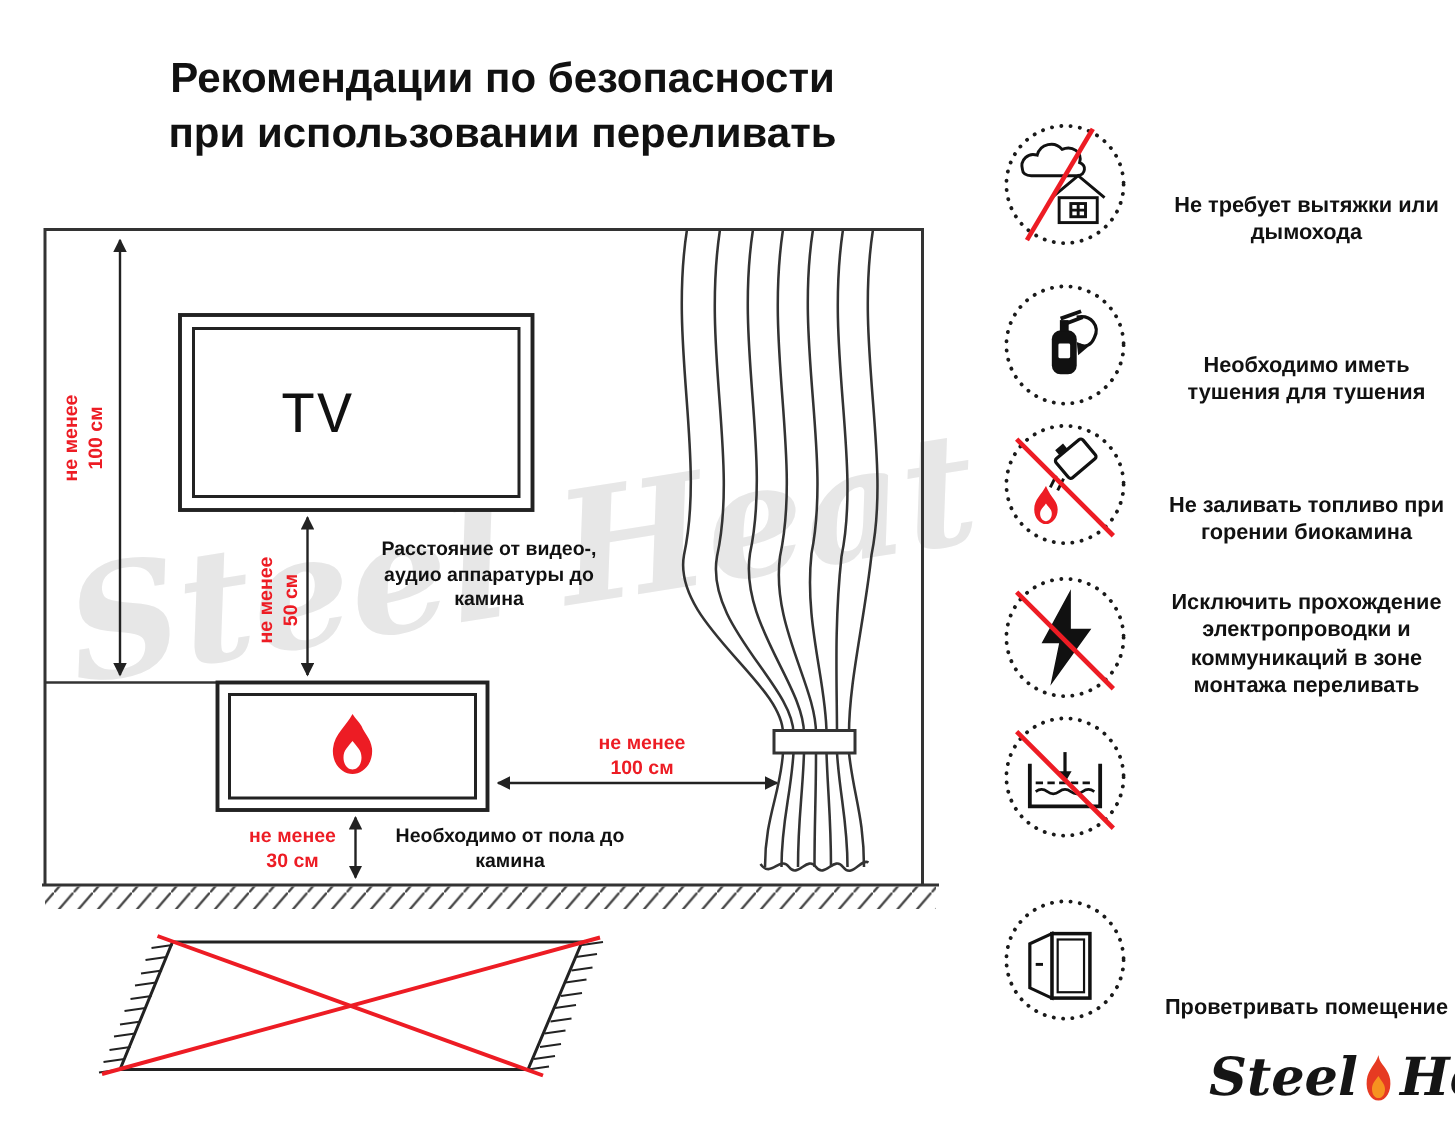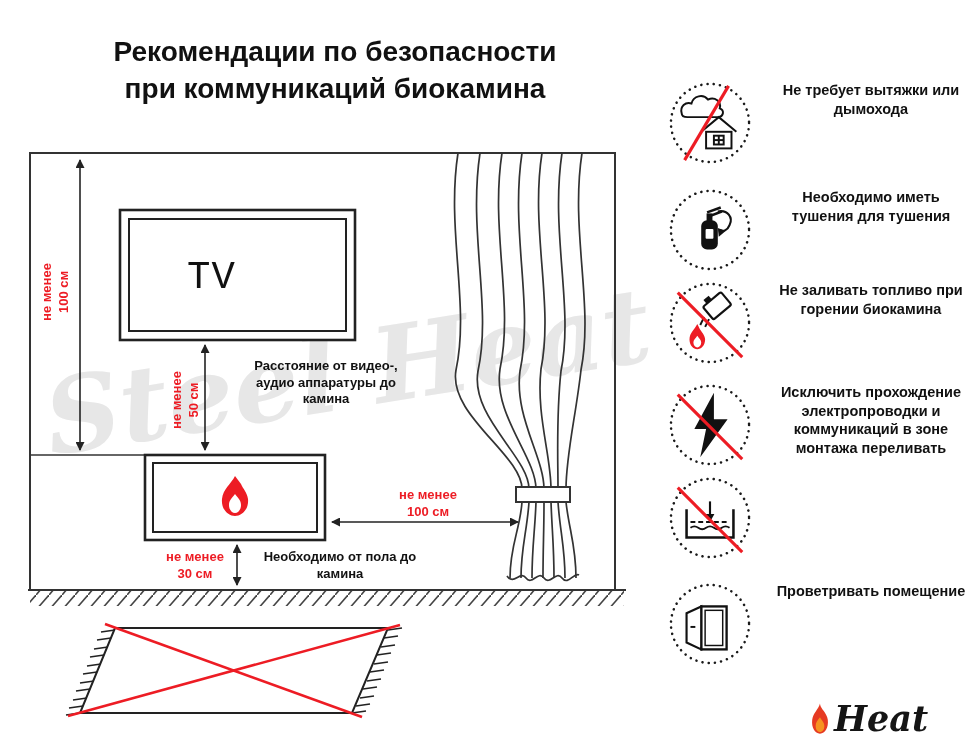--- a/index.html
+++ b/index.html
@@ -9,36 +9,36 @@
   .title{left:35px;top:34px;width:600px;text-align:center;font-size:28px;font-weight:700;
          line-height:1.32;color:#111;z-index:2;}
   .watermark{left:42px;top:310px;font-family:"DejaVu Serif",serif;font-style:italic;font-weight:700;
              font-size:104px;color:#e7e7e7;white-space:nowrap;transform:rotate(-9deg);z-index:0;}
   .diagram{left:10px;top:145px;z-index:1;}
   .lbl{font-size:13px;font-weight:700;line-height:1.28;text-align:center;z-index:3;}
   .red{color:#ed1c24;}
   .rot{transform:rotate(-90deg);}
   .tv-label{left:187px;top:256px;width:100px;text-align:left;font-family:Liberation Mono, monospace;
             font-size:39px;letter-spacing:1px;z-index:3;}
-  .rule{position:absolute;left:668px;width:302px;display:flex;align-items:flex-start;gap:20px;z-index:2;}
+  .rule{position:absolute;left:668px;width:302px;display:flex;align-items:flex-end;gap:20px;z-index:2;}
   .rule-icon{flex:0 0 84px;}
   .rule-text{flex:1;font-size:14.5px;font-weight:700;text-align:center;line-height:1.28;color:#111;}
   .logo{left:806px;top:698px;display:flex;align-items:center;font-family:"DejaVu Serif",serif;
         font-style:italic;font-weight:700;font-size:35px;color:#151515;z-index:2;}
   .logo .flame{margin:0 1px;}
   svg line, svg path, svg rect, svg polygon, svg polyline{vector-effect:none;}
 </style>
 </head>
 <body>
 
 <div class="canvas">
 
   <div class="abs title">
     <div>Рекомендации по безопасности</div>
-    <div>при коммуникаций биокамина</div>
+    <div>при использовании переливать</div>
   </div>
 
   <div class="abs watermark">Steel Heat</div>
 
   <svg class="abs diagram" width="625" height="600" viewBox="0 0 625 600">
     <defs>
       <marker id="ah" viewBox="0 0 9 9" refX="8" refY="4.5" markerWidth="9" markerHeight="9" markerUnits="userSpaceOnUse" orient="auto-start-reverse">
         <path d="M0,0 L9,4.5 L0,9 Z" fill="#222"></path>
       </marker>
       <pattern id="hatch" patternUnits="userSpaceOnUse" width="13" height="15">
@@ -210,32 +210,33 @@
       <circle cx="43" cy="43" r="40" fill="none" stroke="#1a1a1a" stroke-width="2.6" stroke-dasharray="0.1 6.3" stroke-linecap="round"></circle>
       <path d="M19,34 L19,63 L67,63 L67,34" fill="none" stroke="#111" stroke-width="2.6"></path>
       <line x1="23" y1="47" x2="63" y2="47" stroke="#111" stroke-width="2" stroke-dasharray="5 3"></line>
       <path d="M23,53 Q27,50 31,53 T39,53 T47,53 T55,53 T63,53" fill="none" stroke="#111" stroke-width="1.8"></path>
       <line x1="43" y1="26" x2="43" y2="41" stroke="#111" stroke-width="2.2"></line>
       <polygon points="38.5,39 47.5,39 43,47" fill="#111"></polygon>
       <line x1="10" y1="12" x2="76" y2="78" stroke="#ed1c24" stroke-width="3.2"></line>
     </svg>
   </div>
 
-  <div class="rule" style="top:582px;">
+  <div class="rule" style="top:598px;">
     <svg class="rule-icon" width="84" height="84" viewBox="0 0 86 86">
       <circle cx="43" cy="43" r="40" fill="none" stroke="#1a1a1a" stroke-width="2.6" stroke-dasharray="0.1 6.3" stroke-linecap="round"></circle>
       <rect x="34" y="25" width="26" height="44" fill="#fff" stroke="#111" stroke-width="2.4"></rect>
       <rect x="38" y="29" width="18" height="36" fill="#fff" stroke="#111" stroke-width="1.5"></rect>
       <polygon points="34,25 19,32 19,62 34,69" fill="#fff" stroke="#111" stroke-width="2.2"></polygon>
       <line x1="23" y1="46" x2="28" y2="46" stroke="#111" stroke-width="2"></line>
     </svg>
     <div class="rule-text">Проветривать помещение</div>
   </div>
 
   <div class="abs logo">
+    <span>Steel</span>
     <svg class="flame" width="26" height="40" viewBox="0 0 30 40">
       <path d="M15,2 C13,9 7,13 6,21 C5,30 9,37 15,37 C21,37 25,30 24,21 C23,14 18,10 16,6 C15.5,4.5 15,3 15,2 Z" fill="#e63a22"></path>
       <path d="M15,18 C12,22 10,24 10,28 C10,32 12,35 15,35 C18,35 20,32 20,28 C20,24 17,22 15,18 Z" fill="#f69220"></path>
     </svg>
     <span>Heat</span>
   </div>
 
 </div>
 
 </body></html>

